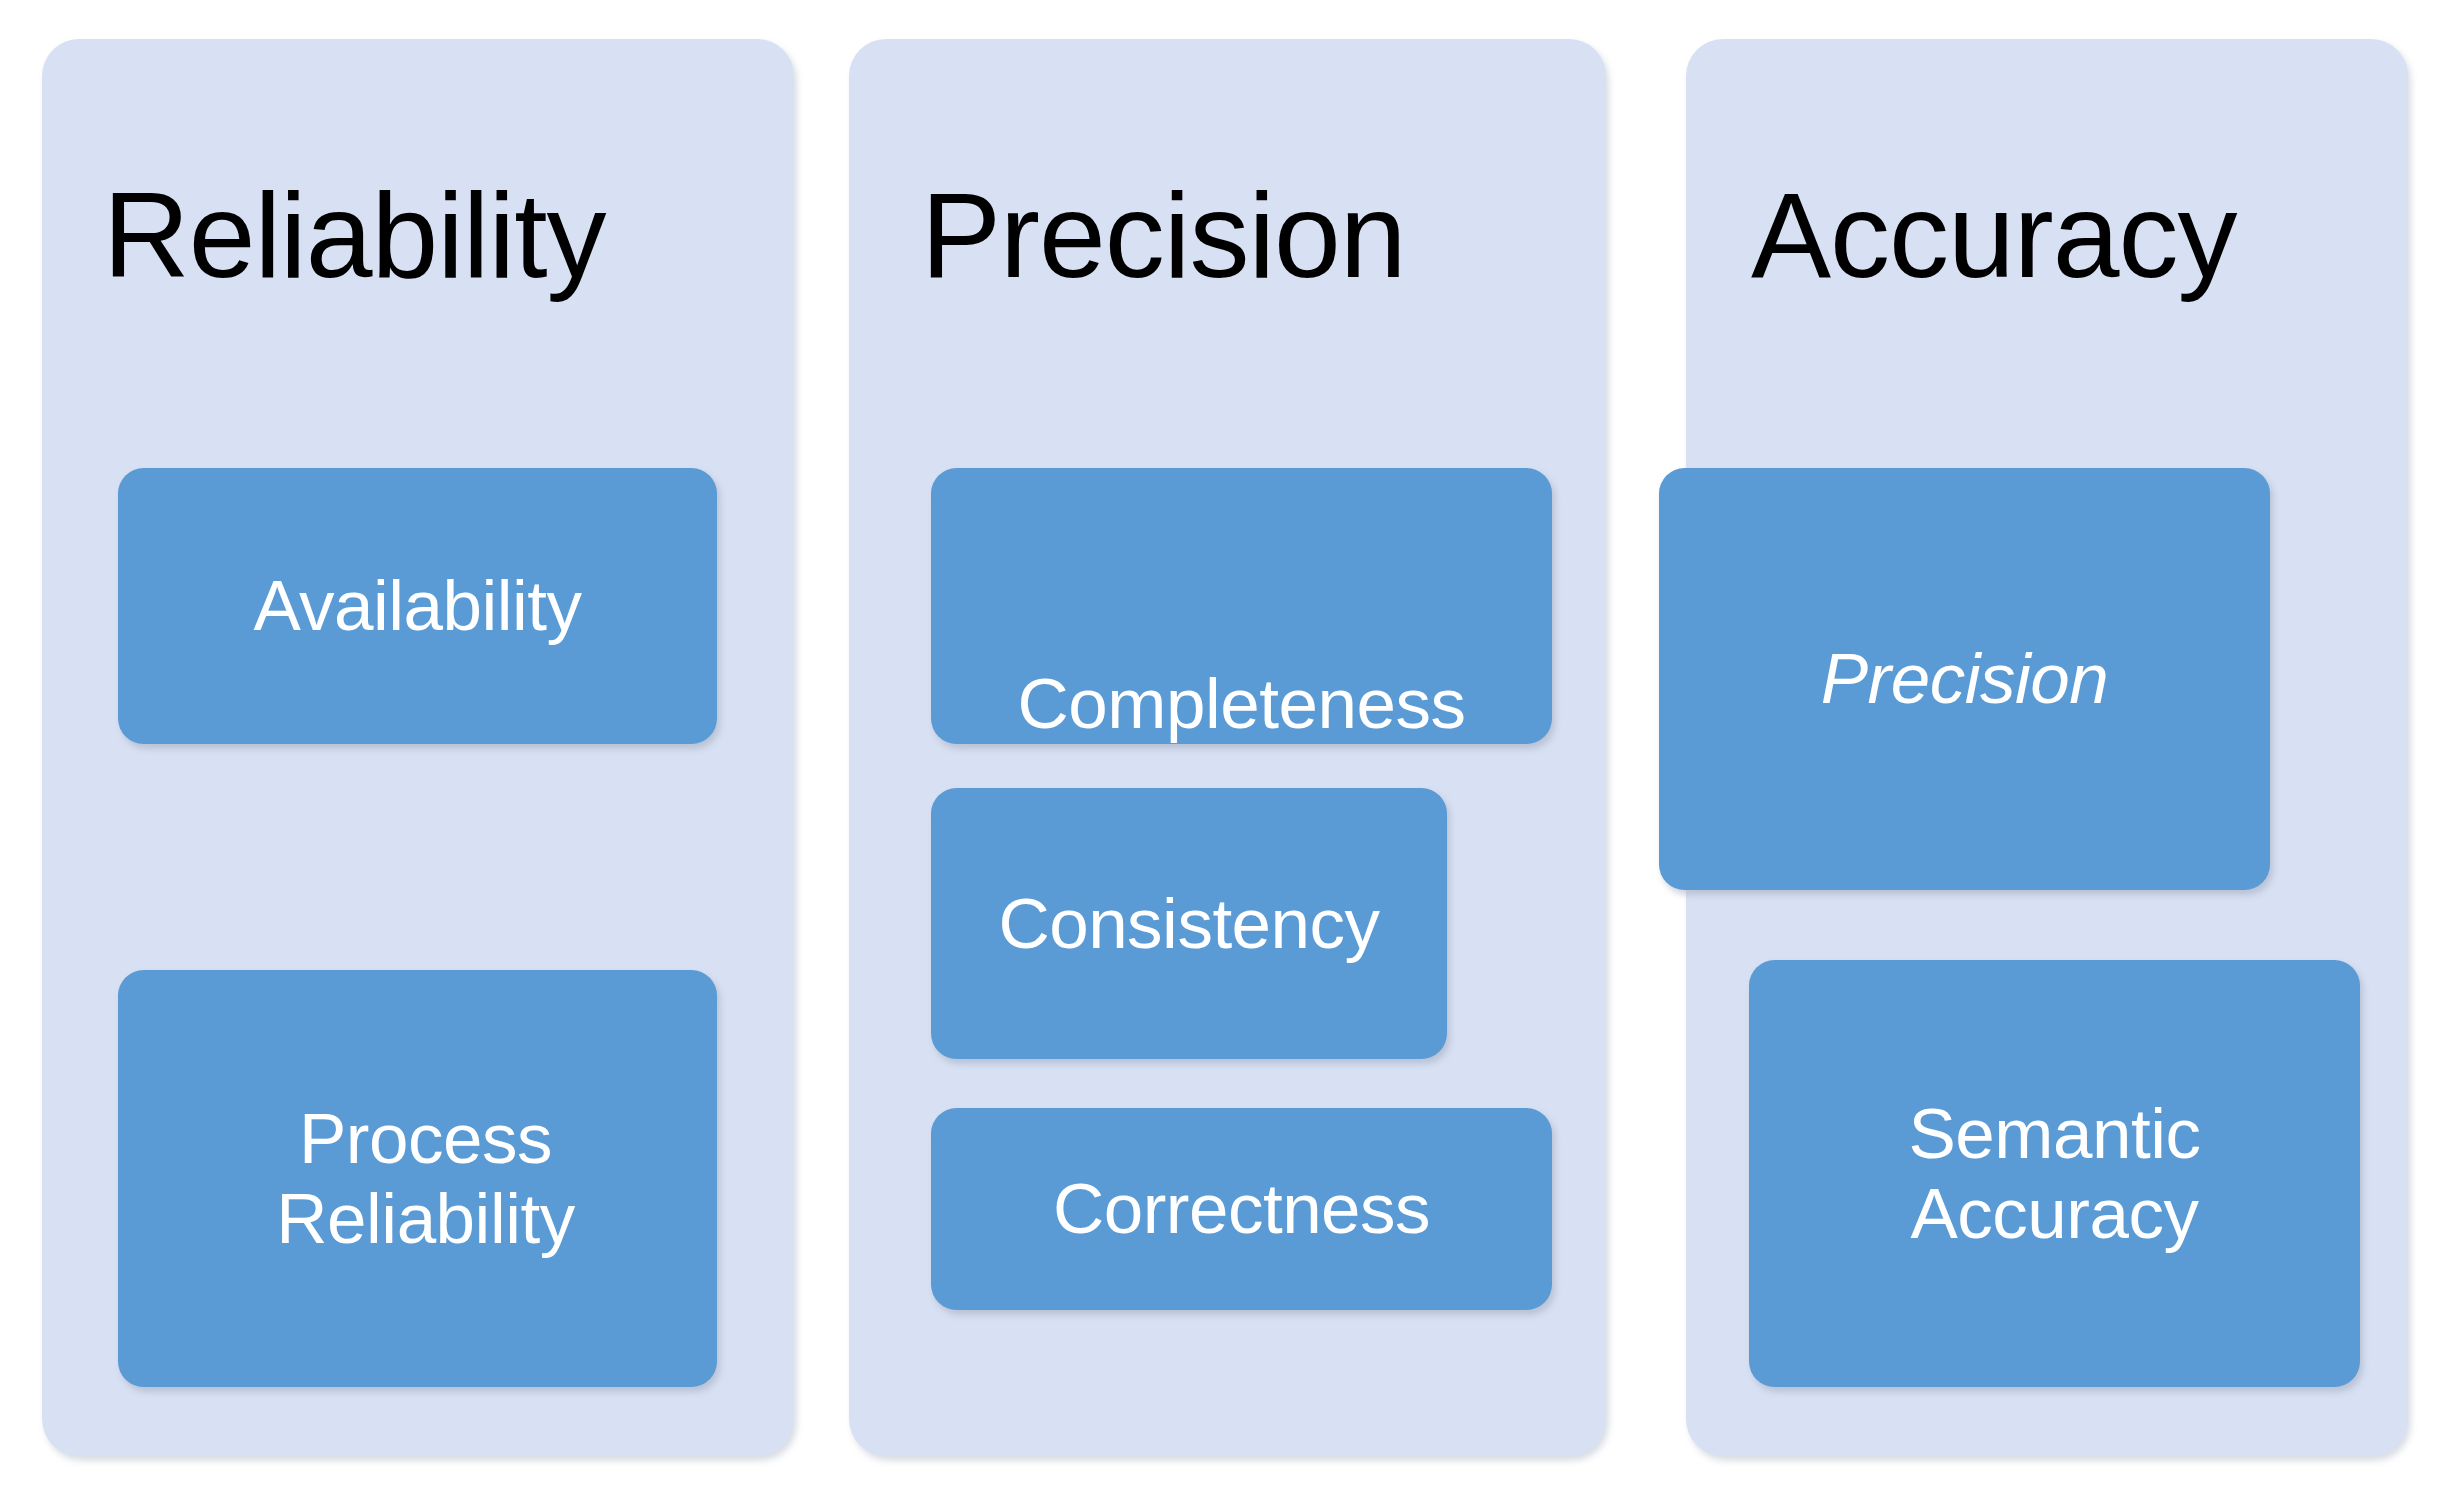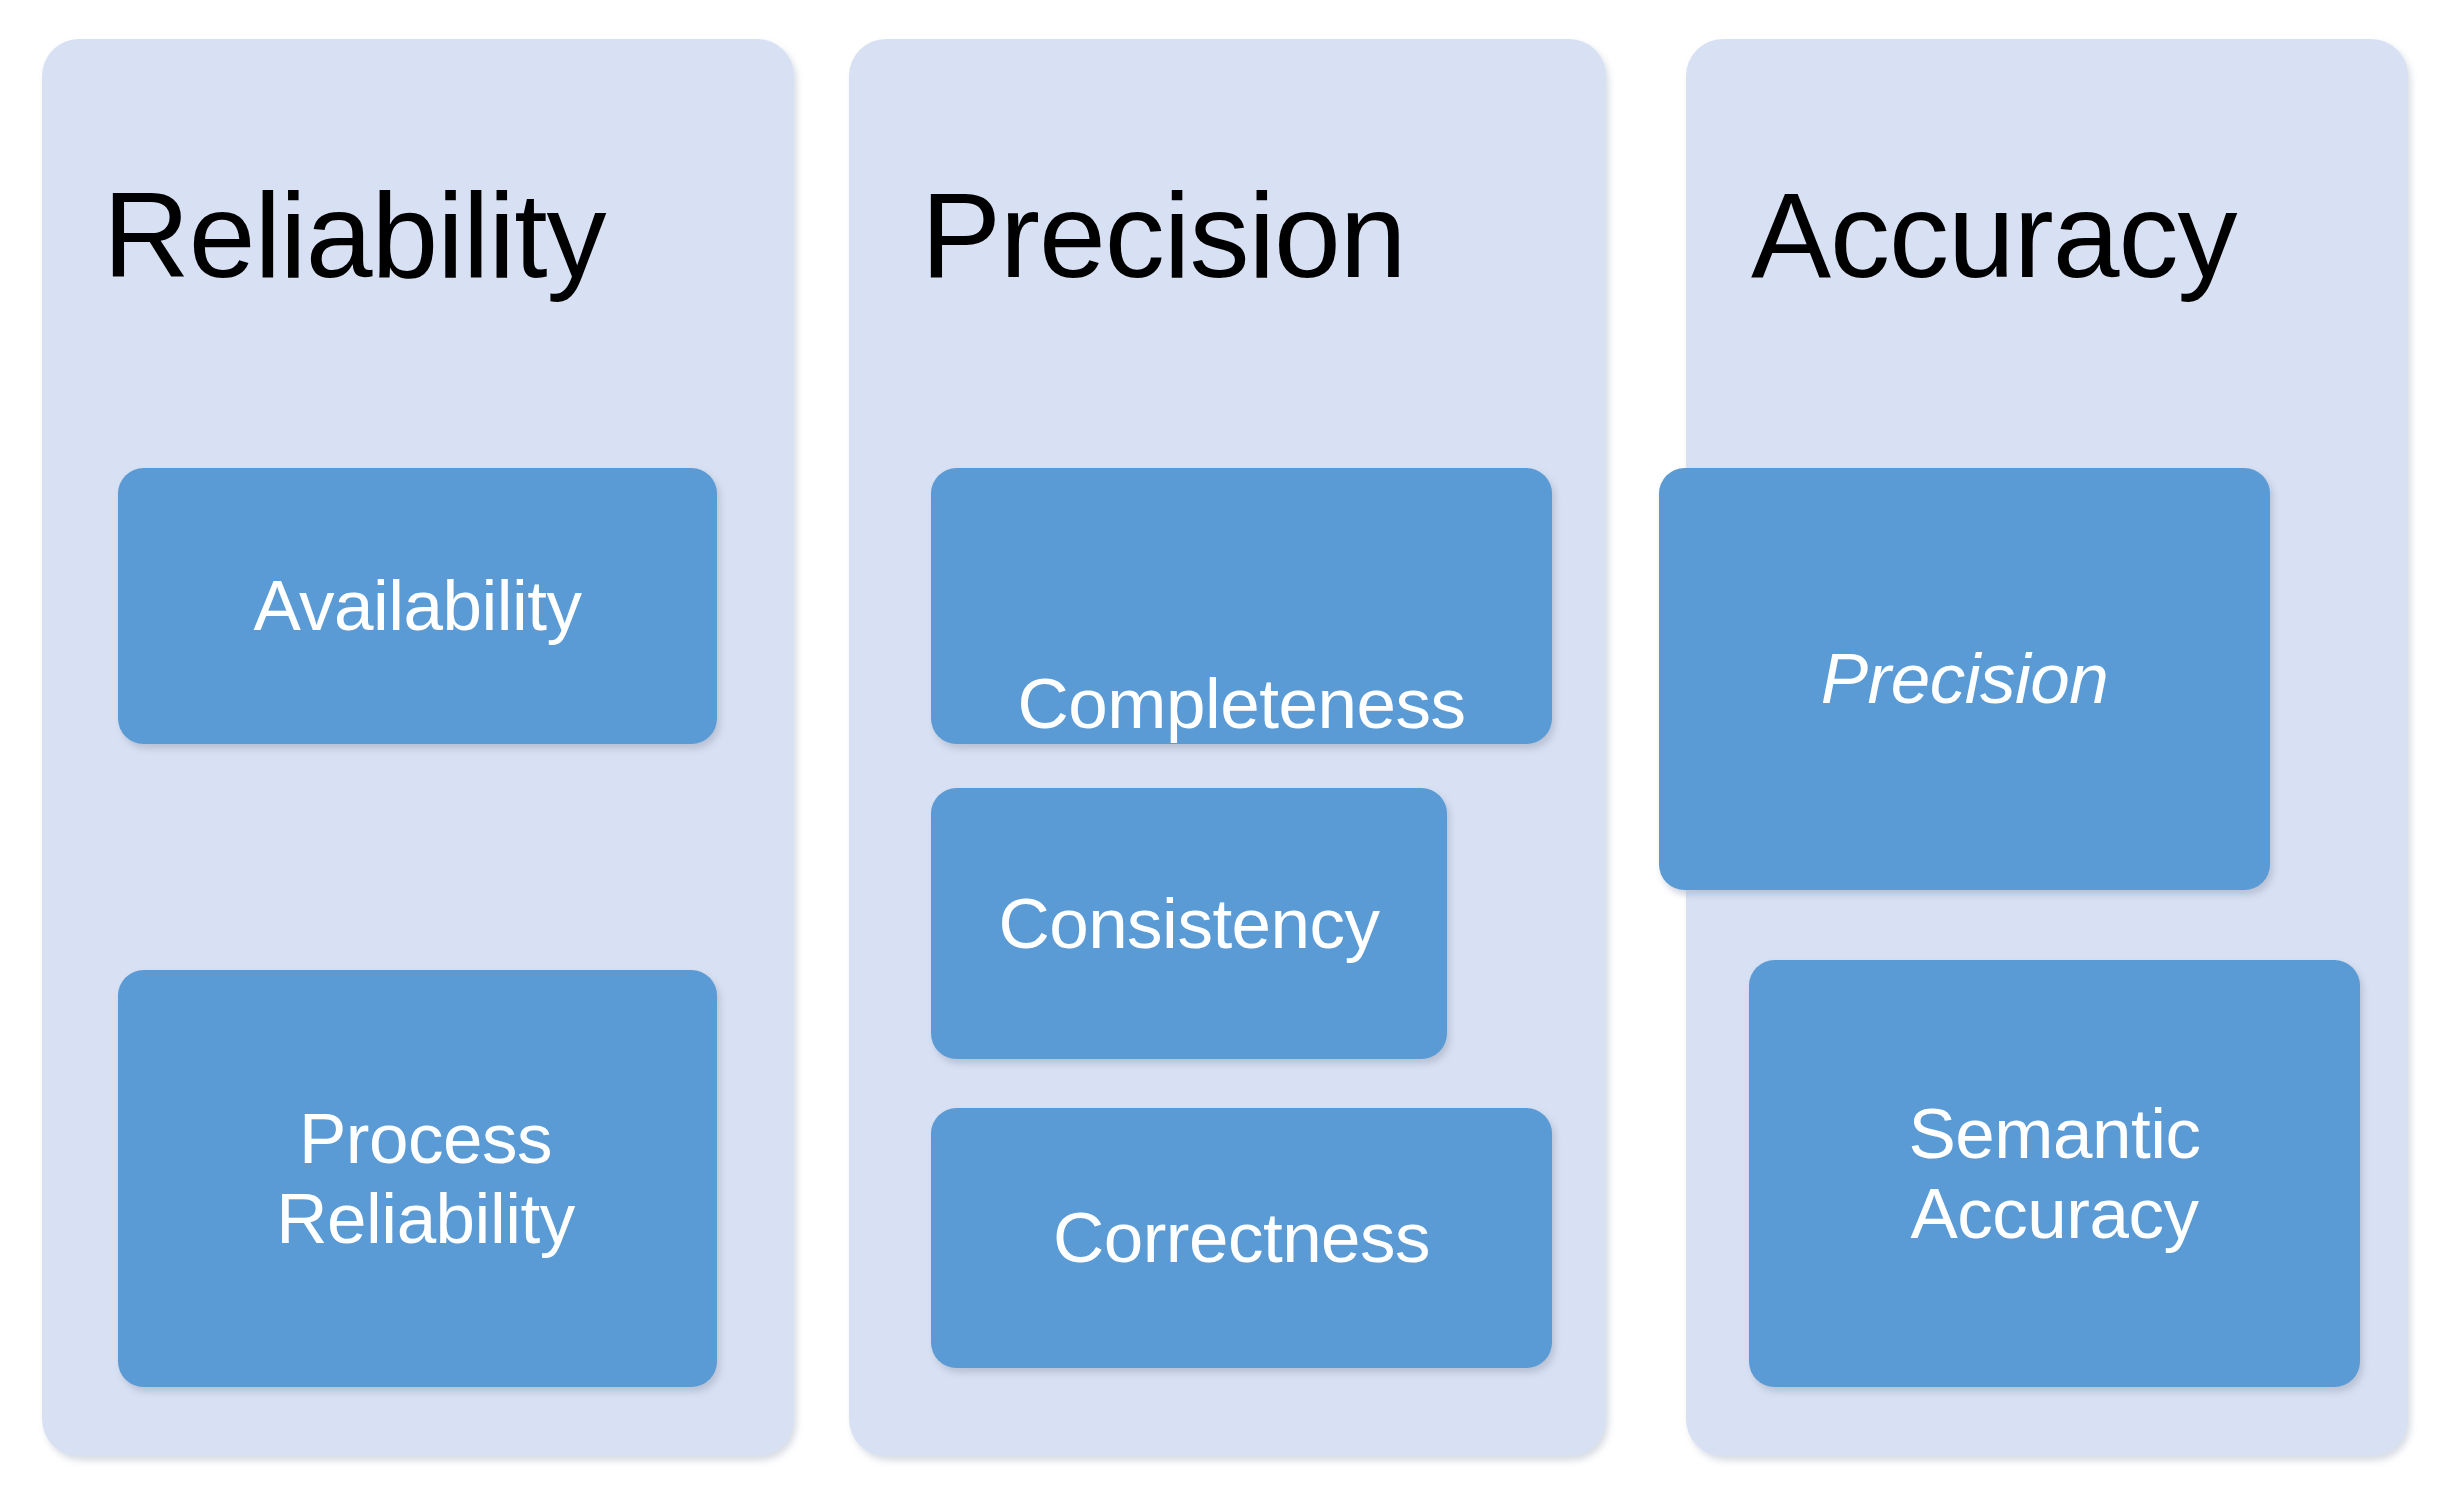--- a/index.html
+++ b/index.html
@@ -66,21 +66,21 @@
   #panel-0 { left: 42px;  top: 39px;  width: 752px;  height: 1417px; }
   #title-0 { left: 103px; top: 175px; }
   #leaf-0-0 { left: 118px; top: 468px;  width: 599px; height: 276px; align-items: center; }
   #leaf-0-1 { left: 118px; top: 970px;  width: 599px; height: 417px; padding-left: 16px; }
 
   
   #panel-1 { left: 849px;  top: 39px;  width: 757px; height: 1417px; }
   #title-1 { left: 921px;  top: 175px; }
   #leaf-1-0 { left: 931px; top: 468px;  width: 621px; height: 276px; align-items: flex-end; }
   #leaf-1-1 { left: 931px; top: 788px;  width: 516px; height: 271px; }
-  #leaf-1-2 { left: 931px; top: 1108px; width: 621px; height: 260px; }
+  #leaf-1-2 { left: 931px; top: 1108px; width: 621px; height: 202px; }
 
   
   #panel-2 { left: 1686px; top: 39px;  width: 722px; height: 1417px; }
   #title-2 { left: 1751px; top: 175px; }
   #leaf-2-0 { left: 1659px; top: 468px; width: 611px; height: 422px; font-style: italic; }
   #leaf-2-1 { left: 1749px; top: 960px; width: 611px; height: 427px; }
 </style>
 </head>
 <body>
 

